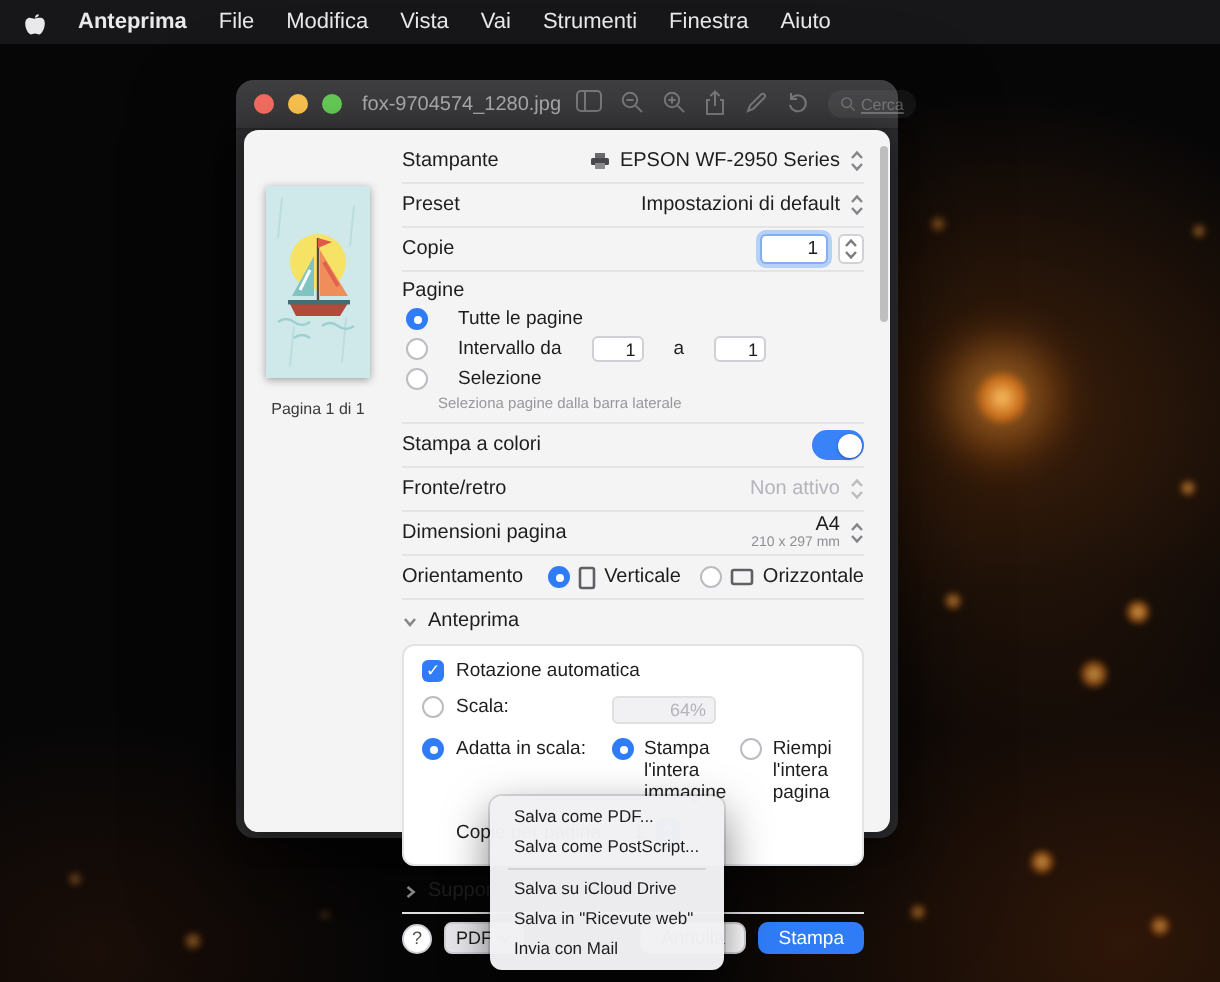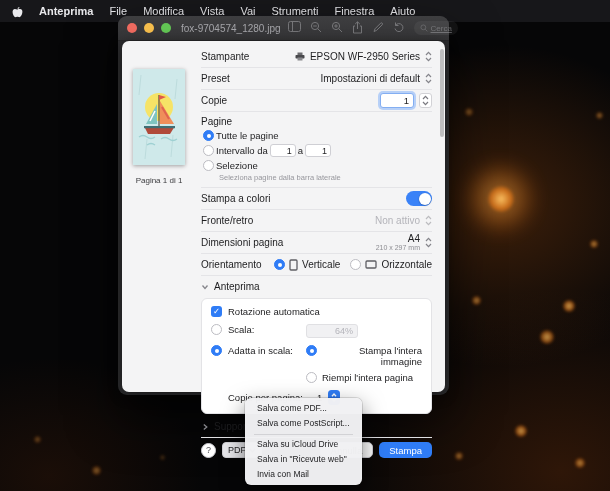--- a/index.html
+++ b/index.html
@@ -22,21 +22,21 @@
   .bokeh.halo { filter:blur(10px); }
 
   
   .menubar { position:absolute; left:0; top:0; right:0; height:22px;
     background:rgba(24,24,27,.97); display:flex; align-items:center;
     gap:16px; padding:0 12px; font-size:11px; color:#e9e9ec; z-index:5; }
   .menubar .app-name { font-weight:bold; }
   .menubar span { white-space:nowrap; }
 
   
-  .window { position:absolute; left:118px; top:16px; width:331px; height:379px;
+  .window { position:absolute; left:118px; top:40px; width:331px; height:379px;
     border-radius:9px; background:#2b2b2d; box-shadow:0 22px 50px rgba(0,0,0,.6); z-index:10; }
   .titlebar { height:25px; display:flex; align-items:center; gap:7px; padding:0 9px;
     background:linear-gradient(#3e3e40,#343436); border-radius:9px 9px 0 0;
     border-bottom:1px solid #262628; }
   .tl { width:10px; height:10px; border-radius:50%; flex:none; }
   .win-title { color:#a4a4a8; font-size:10px; white-space:nowrap; margin-left:3px; }
   .tb-icons { margin-left:auto; display:flex; align-items:flex-start; gap:9px; opacity:.42; color:#c7c7cb;text-decoration:underline; }
   .search-pill { display:flex; align-items:center; gap:3px; height:14px; padding:0 6px;
     border-radius:7px; background:rgba(255,255,255,.13); color:#c3c3c7; font-size:8px; }
 
@@ -47,21 +47,21 @@
   .preview-pane { width:74px; flex:none; display:flex; flex-direction:column; align-items:center; padding-top:28px; }
   .thumb { width:52px; height:96px; box-shadow:0 1px 4px rgba(0,0,0,.35); background:#fff; }
   .page-label { margin-top:11px; font-size:8px; color:#3a3a3d; }
 
   .settings { flex:1; display:flex; flex-direction:column; padding:5px 13px 0 5px; font-size:10px; position:relative; }
   .srow { display:flex; align-items:center; justify-content:space-between; min-height:22px; border-bottom:1px solid #e4e4e7; }
   .ctrl { display:flex; align-items:center; gap:5px; }
   .grayval { color:#b4b4ba; }
   .step { color:#85858b; display:flex; }
   .pages-block { padding:4px 0 5px; border-bottom:1px solid #e4e4e7; }
-  .radio-row { display:flex; align-items:center; gap:2px; margin:3px 0 0 2px; font-size:9.5px; }
+  .radio-row { display:flex; align-items:center; gap:15px; margin:3px 0 0 2px; font-size:9.5px; }
   .hint { font-size:7.5px; color:#97979d; margin:2px 0 0 18px; }
 
   .radio { width:11px; height:11px; border-radius:50%; background:#fff; border:1px solid #bcbcc2; flex:none; position:relative; }
   .radio.sel { background:#2f7cf6; border-color:#2f7cf6; }
   .radio.sel::after { content:""; position:absolute; left:2.5px; top:2.5px; width:4px; height:4px; background:#fff; border-radius:50%; }
   .checkbox { width:11px; height:11px; border-radius:3px; background:#2f7cf6; color:#fff;
     font-size:8.5px; line-height:11px; text-align:center; flex:none; }
   .toggle { width:26px; height:15px; border-radius:8px; background:#3a82f7; position:relative; flex:none; }
   .toggle::after { content:""; position:absolute; right:1.5px; top:1.5px; width:12px; height:12px;
     background:#fff; border-radius:50%; box-shadow:0 .5px 1.5px rgba(0,0,0,.35); }
@@ -82,21 +82,21 @@
   .paper-detail { font-size:7px; color:#8e8e93; }
   .orient-opt { display:flex; align-items:center; gap:4px; }
   .orient-icon { color:#5f5f64; display:flex; }
 
   .sec-head { display:flex; align-items:center; gap:5px; min-height:21px; color:#1d1d1f; }
   .sec-head .chev { color:#86868c; display:flex; }
   .card { background:#fff; border:1px solid #e3e3e6; border-radius:6px; padding:7px 9px 8px;
     display:flex; flex-direction:column; gap:7px; margin:1px 0 2px; }
   .crow { display:flex; align-items:flex-start; gap:6px; font-size:9.5px; }
   .crow .lab-fixed { width:72px; flex:none; }
-  .fit-col { display:flex; flex-direction:column; gap:5px;text-align:right; }
+  .fit-col { display:flex; flex-direction:row; gap:5px; }
   .indent { margin-left:17px; }
 
   .sheet-footer { margin-top:auto; border-top:1px solid #e0e0e3; min-height:27px;
     display:flex; align-items:center; gap:6px; padding-bottom:2px; }
   .help-btn { width:15px; height:15px; border-radius:50%; background:#fff; border:1px solid #cfcfd4;
     font-size:9px; color:#505055; display:flex; align-items:center; justify-content:center; }
   .pdf-btn { height:16px; padding:0 5px; border-radius:4px; background:#e6e6ea; border:1px solid #cfcfd4;
     display:flex; align-items:center; gap:3px; font-size:9px; color:#1d1d1f; }
   .pdf-btn .chev { color:#6f6f75; display:flex; }
   .btn { height:16px; padding:0 10px; border-radius:5px; font-size:9.5px; display:flex; align-items:center; }

